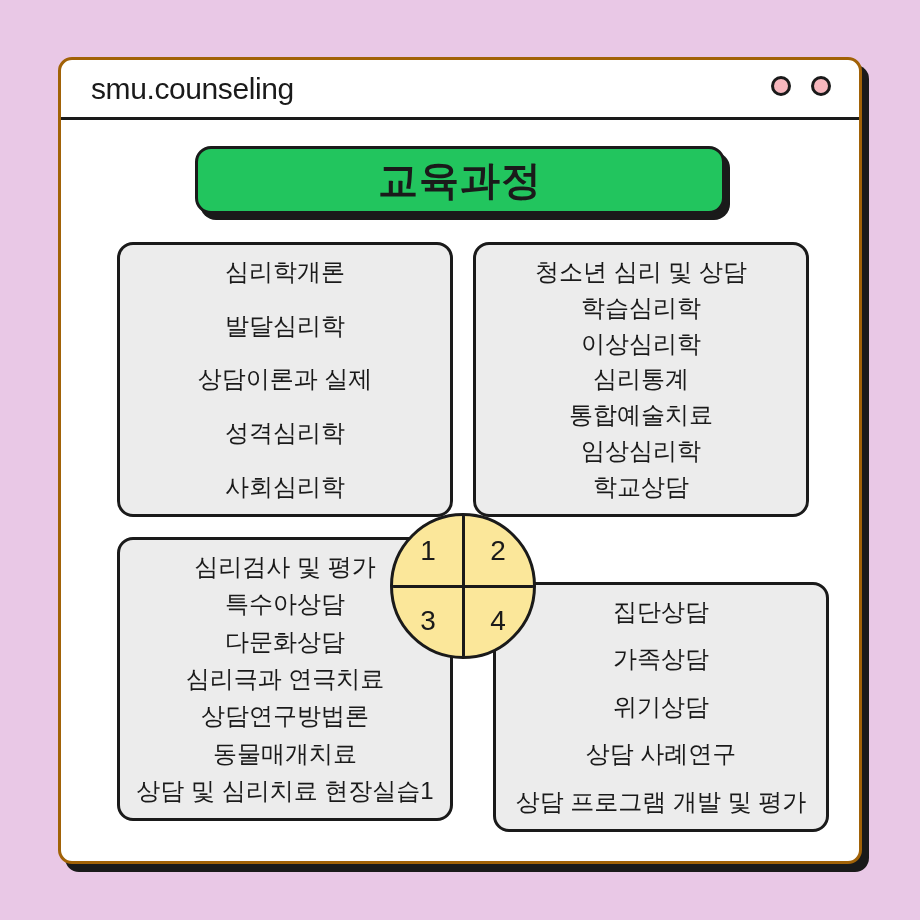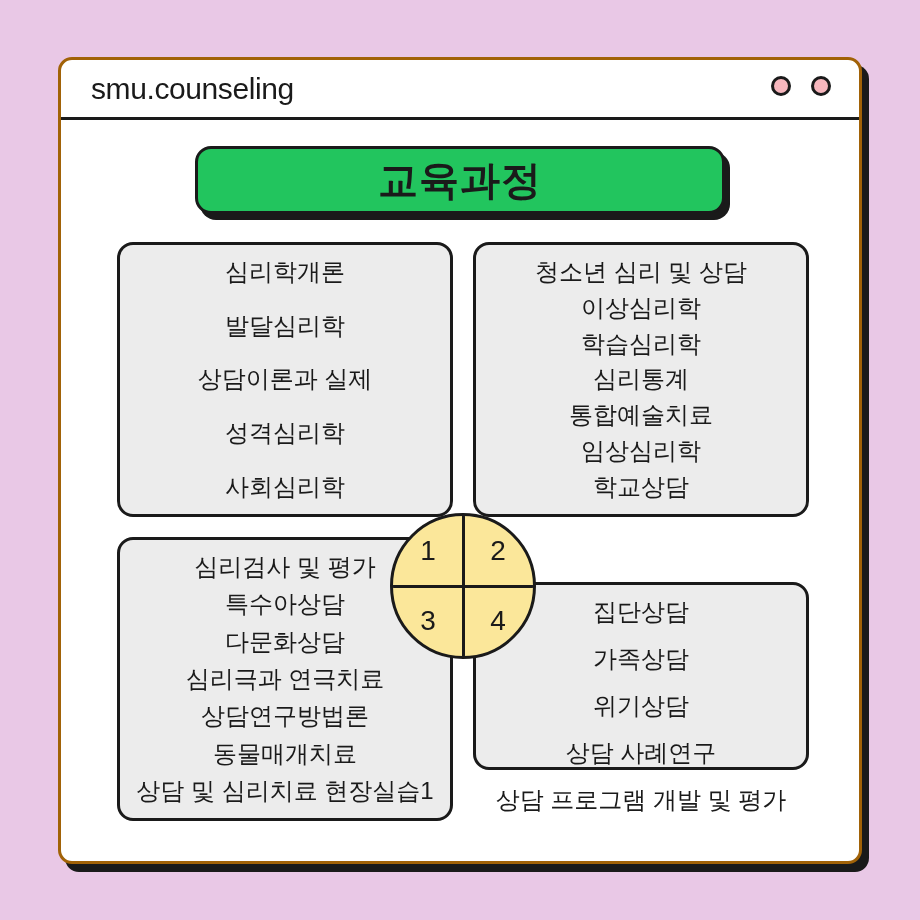--- a/index.html
+++ b/index.html
@@ -120,21 +120,21 @@
     font-size: 24px;
     color: #1a1a1a;
     line-height: 1.42;
     text-align: center;
     white-space: nowrap;
   }
 
   .quad-1 { left: 0;     top: 0;    width: 336px; height: 275px; }
   .quad-2 { left: 356px; top: 0;    width: 336px; height: 275px; }
   .quad-3 { left: 0;     top: 295px; width: 336px; height: 284px; }
-  .quad-4 { left: 356px; top: 340px; width: 336px; height: 188px; gap: 13px; }
+  .quad-4 { left: 376px; top: 340px; width: 336px; height: 250px; gap: 13px; }
 
   
   .circle {
     position: absolute;
     left: 50%;
     top: 271px;
     transform: translateX(-50%);
     width: 146px;
     height: 146px;
     border-radius: 50%;
@@ -203,22 +203,22 @@
       <div class="quad quad-1">
         <div class="line">심리학개론</div>
         <div class="line">발달심리학</div>
         <div class="line">상담이론과 실제</div>
         <div class="line">성격심리학</div>
         <div class="line">사회심리학</div>
       </div>
 
       <div class="quad quad-2">
         <div class="line">청소년 심리 및 상담</div>
+        <div class="line">학습심리학</div>
         <div class="line">이상심리학</div>
-        <div class="line">학습심리학</div>
         <div class="line">심리통계</div>
         <div class="line">통합예술치료</div>
         <div class="line">임상심리학</div>
         <div class="line">학교상담</div>
       </div>
 
       <div class="quad quad-3">
         <div class="line">심리검사 및 평가</div>
         <div class="line">특수아상담</div>
         <div class="line">다문화상담</div>

